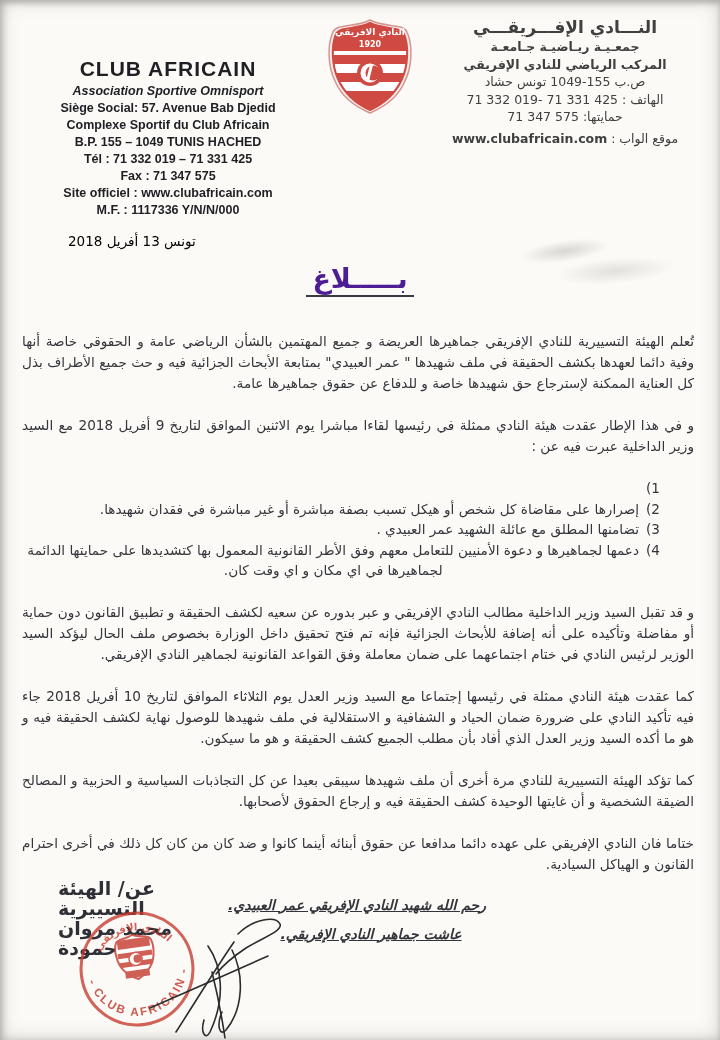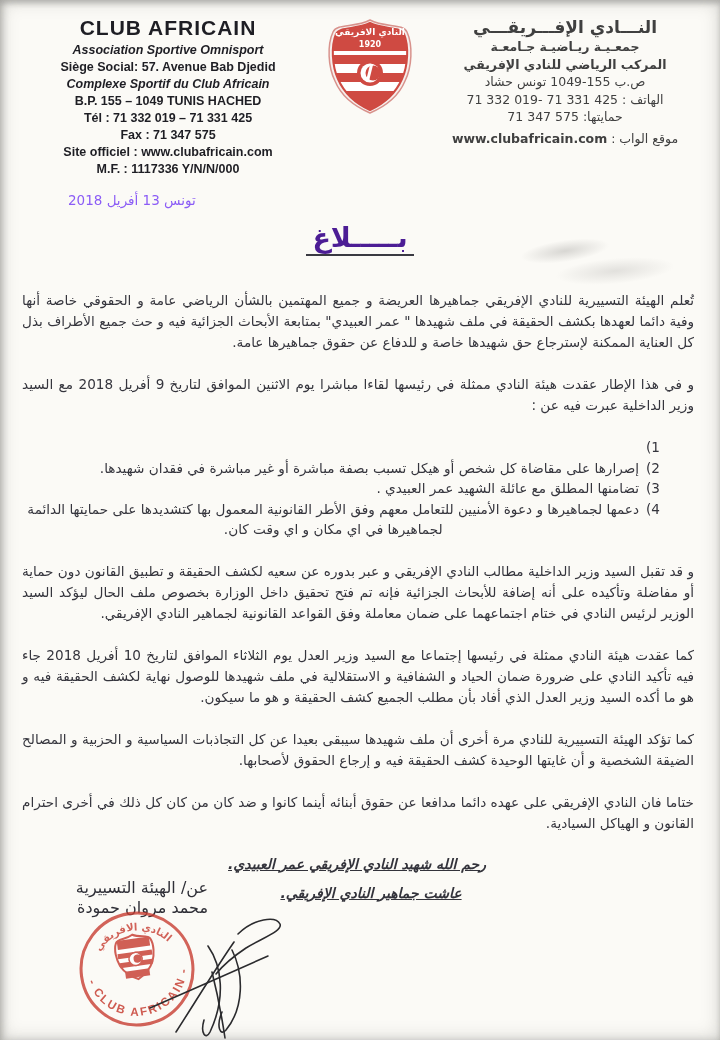--- a/index.html
+++ b/index.html
@@ -9,53 +9,53 @@
     font-family:"DejaVu Sans","Liberation Sans",sans-serif;
     color:#33333b;
   }
   .scan-edge{
     position:absolute;inset:0;pointer-events:none;z-index:50;
     box-shadow:inset 0 0 18px rgba(90,90,85,.28), inset 4px 0 6px rgba(120,120,115,.25), inset 0 4px 5px rgba(120,120,115,.3);
   }
   
   .letterhead{display:flex;align-items:flex-start;padding:16px 8px 4px 14px;}
   .lh-left{width:308px;text-align:center;font-family:"Liberation Sans","DejaVu Sans",sans-serif;color:#1e1e24;}
-  .lh-left .club-name{font-size:21px;font-weight:bold;letter-spacing:1px;margin-bottom:2px;}
+  .lh-left .club-name{font-size:21px;font-weight:bold;letter-spacing:1px;margin-bottom:2px;margin-top:41px;}
   .lh-line{font-size:12.5px;font-weight:bold;line-height:17px;}
   .lh-line.italic{font-style:italic;font-weight:bold;}
-  .lh-line.bold-italic{font-style:italic;font-weight:bold;}
+  .lh-line.bold-italic{font-weight:bold;}
   .lh-logo{width:96px;display:flex;justify-content:center;padding-top:2px;}
   .lh-right{flex:1;text-align:center;color:#404040;}
   .lh-right .club-name-ar{font-size:17px;font-weight:bold;line-height:22px;}
   .lh-right .lh-line{font-size:12.5px;line-height:17.5px;}
   .lh-right .lh-line.b{font-weight:bold;}
   .lh-right .lh-line.n{font-weight:normal;}
   .num{direction:ltr;unicode-bidi:isolate;}
   
-  .date-line{direction:rtl;text-align:left;padding-left:68px;margin-top:10px;font-size:13.5px;color:#8b5cf6;}
+  .date-line{direction:rtl;text-align:left;padding-left:68px;margin-top:10px;font-size:13.5px;color:#000000;}
   .doc-title{
     direction:rtl;text-align:center;margin-top:14px;
   }
   .doc-title span{
     display:inline-block;font-size:27px;font-weight:bold;color:#4c1d95;
     border-bottom:2.5px solid #3a3a42;padding:0 6px 1px 6px;letter-spacing:1px;
   }
   
   .doc-body{direction:rtl;padding:0 26px 0 22px;margin-top:34px;font-size:13.6px;line-height:21px;text-align:justify;color:#35353d;}
   .doc-body p{margin:0 0 21px 0;}
   .demands{margin:0 34px 21px 0;}
   .demand{display:flex;gap:7px;line-height:20.5px;}
   .demand .marker{white-space:nowrap;}
   .demand .cont{text-align:center;}
   
   .closing{direction:rtl;text-align:center;margin-top:22px;font-size:14px;font-weight:bold;font-style:italic;color:#33333b;padding-left:22px;}
   .closing .c1{text-decoration:underline;margin-bottom:13px;transform:translateX(-14px);}
   .closing .c2{text-decoration:underline;}
   
-  .sig-block{position:absolute;left:58px;top:878px;width:150px;text-align:right;direction:rtl;font-size:16px;font-weight:normal;color:#2f2f37;z-index:5;}
+  .sig-block{position:absolute;left:58px;top:878px;width:150px;text-align:left;direction:rtl;font-size:19px;font-weight:bold;color:#2f2f37;z-index:5;}
   .sig-block .role{line-height:20px;}
   .sig-block .name{line-height:20px;}
   .stamp{position:absolute;left:76px;top:908px;width:122px;height:122px;z-index:6;transform:rotate(-8deg);opacity:.88;}
   .handsig{position:absolute;left:142px;top:912px;width:170px;height:128px;z-index:7;}
   .smudge{position:absolute;left:520px;top:240px;width:90px;height:22px;border-radius:50%;
     background:radial-gradient(ellipse at center,rgba(150,148,145,.35),rgba(150,148,145,0) 70%);
     transform:rotate(-8deg);}
   .smudge2{position:absolute;left:555px;top:258px;width:120px;height:26px;border-radius:50%;
     background:radial-gradient(ellipse at center,rgba(160,158,155,.28),rgba(160,158,155,0) 70%);
     transform:rotate(-5deg);}

